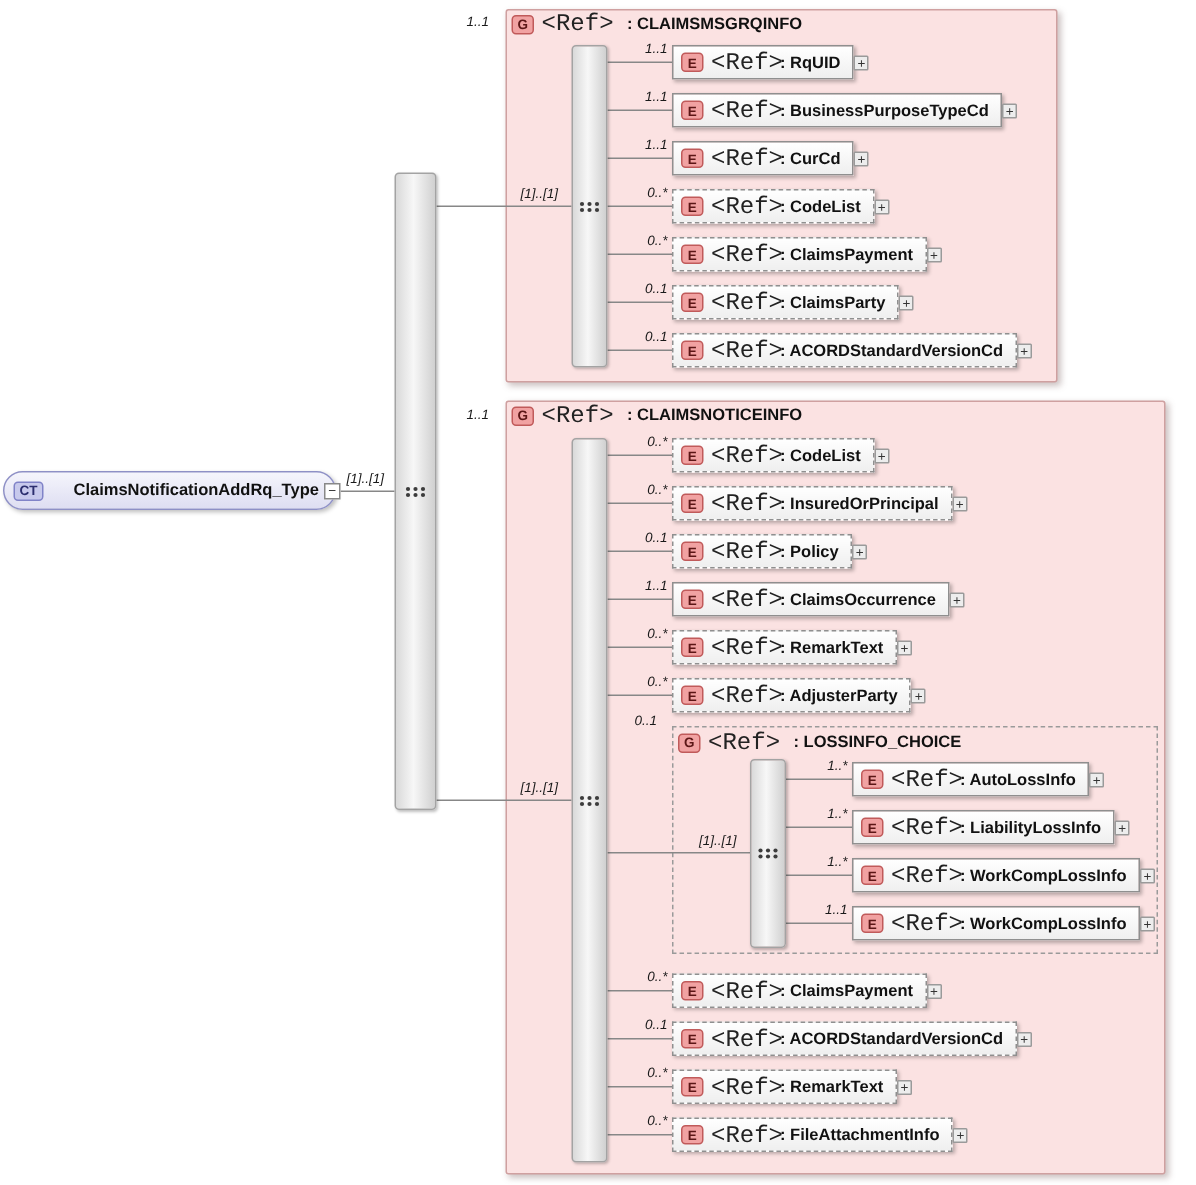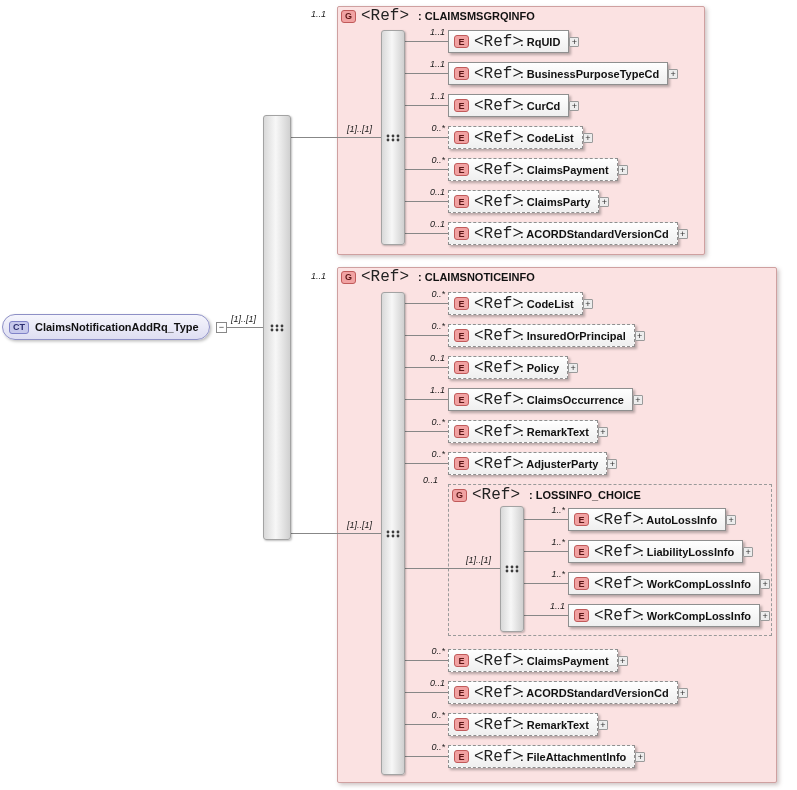--- a/index.html
+++ b/index.html
@@ -39,21 +39,21 @@
 
   .plus { position:absolute; right:-11px; top:6px; width:10px; height:10px; background:#EDEDED;
           border:1px solid #9a9a9a; font-size:9px; line-height:8px; text-align:center; color:#333;
           border-radius:1px; z-index:5; }
   .toggle { position:absolute; width:11px; height:11px; background:#fff; border:1px solid #888;
             font-size:9px; line-height:9px; text-align:center; color:#333; z-index:5; }
 
   .ct-node { position:absolute; left:2px; top:314px; height:26px; display:inline-flex; align-items:center;
              padding:0 10px 0 6px; background:linear-gradient(#F5F5FC,#DEDEF2); border:1px solid #8E90C6;
              border-radius:13px; box-shadow:1.5px 1.5px 3px rgba(0,0,0,.25); z-index:4; white-space:nowrap; }
-  .ct-node .nm { margin-left:6px; }
+  .ct-node .nm { margin-left:20px; }
 </style>
 </head>
 <body>
 
 <div class="canvas">
 
   <div class="group" style="left:337px;top:6px;width:368px;height:249px"></div>
   <div class="group" style="left:337px;top:267px;width:440px;height:516px"></div>
   <div class="choice-box" style="left:448px;top:484px;width:324px;height:152px"></div>
 

